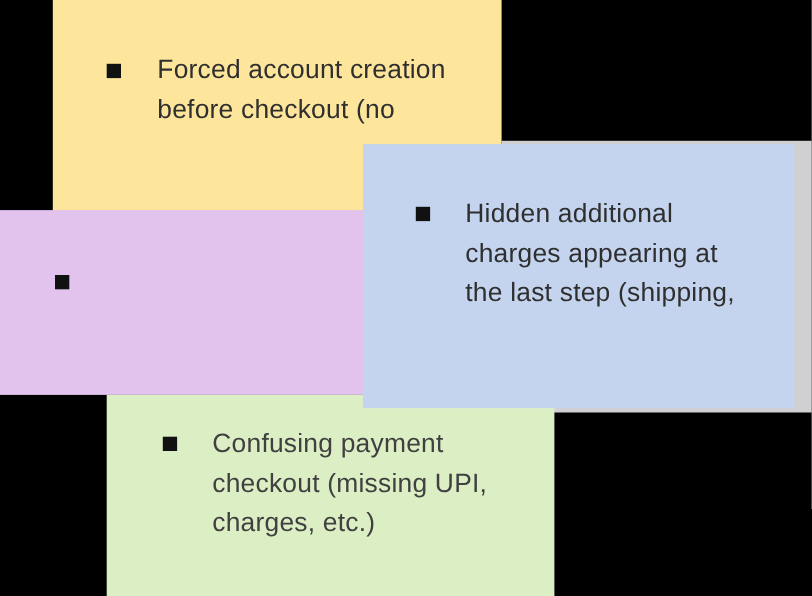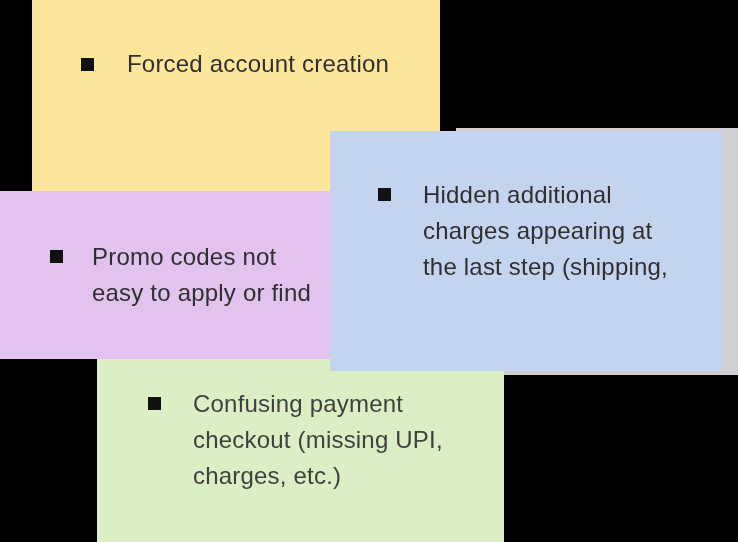--- a/index.html
+++ b/index.html
@@ -15,21 +15,21 @@
     width: 738px;
     height: 542px;
     background: #000000;
   }
   .note {
     position: absolute;
     box-sizing: border-box;
   }
   
   .note-gray   { left: 456px; top: 128px; width: 282px; height: 247px; z-index: 1; }
-  .note-yellow { left: 32px;  top: 0px;   width: 408px; height: 192px; z-index: 2; }
+  .note-yellow { left: 48px;  top: 0px;   width: 408px; height: 192px; z-index: 2; }
   .note-purple { left: 0px;   top: 191px; width: 330px; height: 168px; z-index: 3; }
   .note-green  { left: 97px;  top: 359px; width: 407px; height: 183px; z-index: 4; }
   .note-blue   { left: 330px; top: 131px; width: 392px; height: 240px; z-index: 5; }
 
   .bullet {
     position: absolute;
     width: 13px;
     height: 13px;
   }
   .note-yellow .bullet { left: 49px; top: 58px; }
@@ -53,29 +53,26 @@
 <body>
 
 <div id="board" style="background-color: rgb(0, 0, 0);">
 
   <div class="note note-gray" style="background-color: rgb(208, 208, 210);"></div>
 
   <div class="note note-yellow" style="background-color: rgb(253, 229, 155);">
     <span class="bullet" style="background-color: rgb(17, 17, 17);"></span>
     <div class="note-text" style="color: rgb(47, 47, 47);">
       <div>Forced account creation</div>
+      <div>before checkout (no</div>
     </div>
   </div>
 
   <div class="note note-purple" style="background-color: rgb(225, 195, 238);">
     <span class="bullet" style="background-color: rgb(17, 17, 17);"></span>
-    <div class="note-text" style="color: rgb(47, 47, 47);">
-      <div>Promo codes not</div>
-      <div>easy to apply or find</div>
-    </div>
   </div>
 
   <div class="note note-green" style="background-color: rgb(220, 238, 196);">
     <span class="bullet" style="background-color: rgb(17, 17, 17);"></span>
     <div class="note-text" style="color: #404040;">
       <div>Confusing payment</div>
       <div>checkout (missing UPI,</div>
       <div>charges, etc.)</div>
     </div>
   </div>

